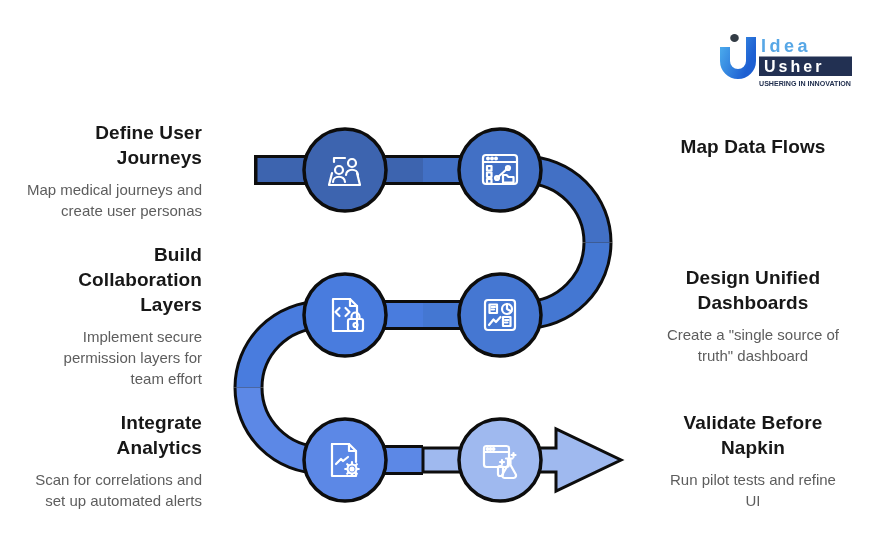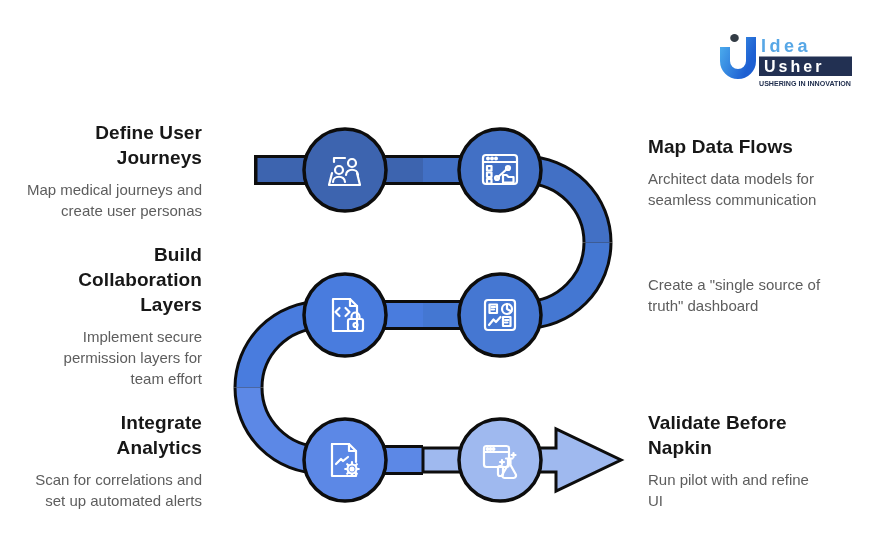--- a/index.html
+++ b/index.html
@@ -2,21 +2,21 @@
 <html><head>
 <meta charset="utf-8">
 <style>
   html,body{margin:0;padding:0;}
   body{
     width:870px;height:556px;position:relative;background:#ffffff;
     font-family:"Liberation Sans", sans-serif;overflow:hidden;
   }
   .text-block{position:absolute;}
   .text-block.left{text-align:right;}
-  .text-block.right{text-align:left;}
+  .text-block.right{text-align:center;}
   .step-title{
     font-size:19px;line-height:25px;font-weight:bold;color:#171717;
     white-space:pre-line;letter-spacing:.1px;
   }
   .step-desc{
     font-size:15px;line-height:21px;color:#5d5d5d;margin-top:9px;
     white-space:pre-line;
   }
   #snake{position:absolute;left:0;top:0;}
   #logo{position:absolute;left:712px;top:30px;}
@@ -130,25 +130,25 @@
 
 <div class="text-block left" style="right:668px;top:120px;width:210px;">
   <div class="step-title">Define User
 Journeys</div>
   <div class="step-desc">Map medical journeys and
 create user personas</div>
 </div>
 
 <div class="text-block right" style="left:648px;top:134px;width:210px;">
   <div class="step-title">Map Data Flows</div>
-  <div class="step-desc">Architect data models for
-seamless communication</div>
 </div>
 
 <div class="text-block right" style="left:648px;top:265px;width:210px;">
+  <div class="step-title">Design Unified
+Dashboards</div>
   <div class="step-desc">Create a "single source of
 truth" dashboard</div>
 </div>
 
 <div class="text-block left" style="right:668px;top:242px;width:210px;">
   <div class="step-title">Build
 Collaboration
 Layers</div>
   <div class="step-desc">Implement secure
 permission layers for
@@ -158,21 +158,21 @@
 <div class="text-block left" style="right:668px;top:410px;width:210px;">
   <div class="step-title">Integrate
 Analytics</div>
   <div class="step-desc">Scan for correlations and
 set up automated alerts</div>
 </div>
 
 <div class="text-block right" style="left:648px;top:410px;width:210px;">
   <div class="step-title">Validate Before
 Napkin</div>
-  <div class="step-desc">Run pilot with and refine
+  <div class="step-desc">Run pilot tests and refine
 UI</div>
 </div>
 
 <svg id="logo" width="142" height="70" viewBox="0 0 142 70">
   <defs>
     <linearGradient id="ug" x1="0" y1="0" x2="1" y2="0.6">
       <stop offset="0" stop-color="#4aa9ec"></stop>
       <stop offset="1" stop-color="#1d5fd2"></stop>
     </linearGradient>
   </defs>

